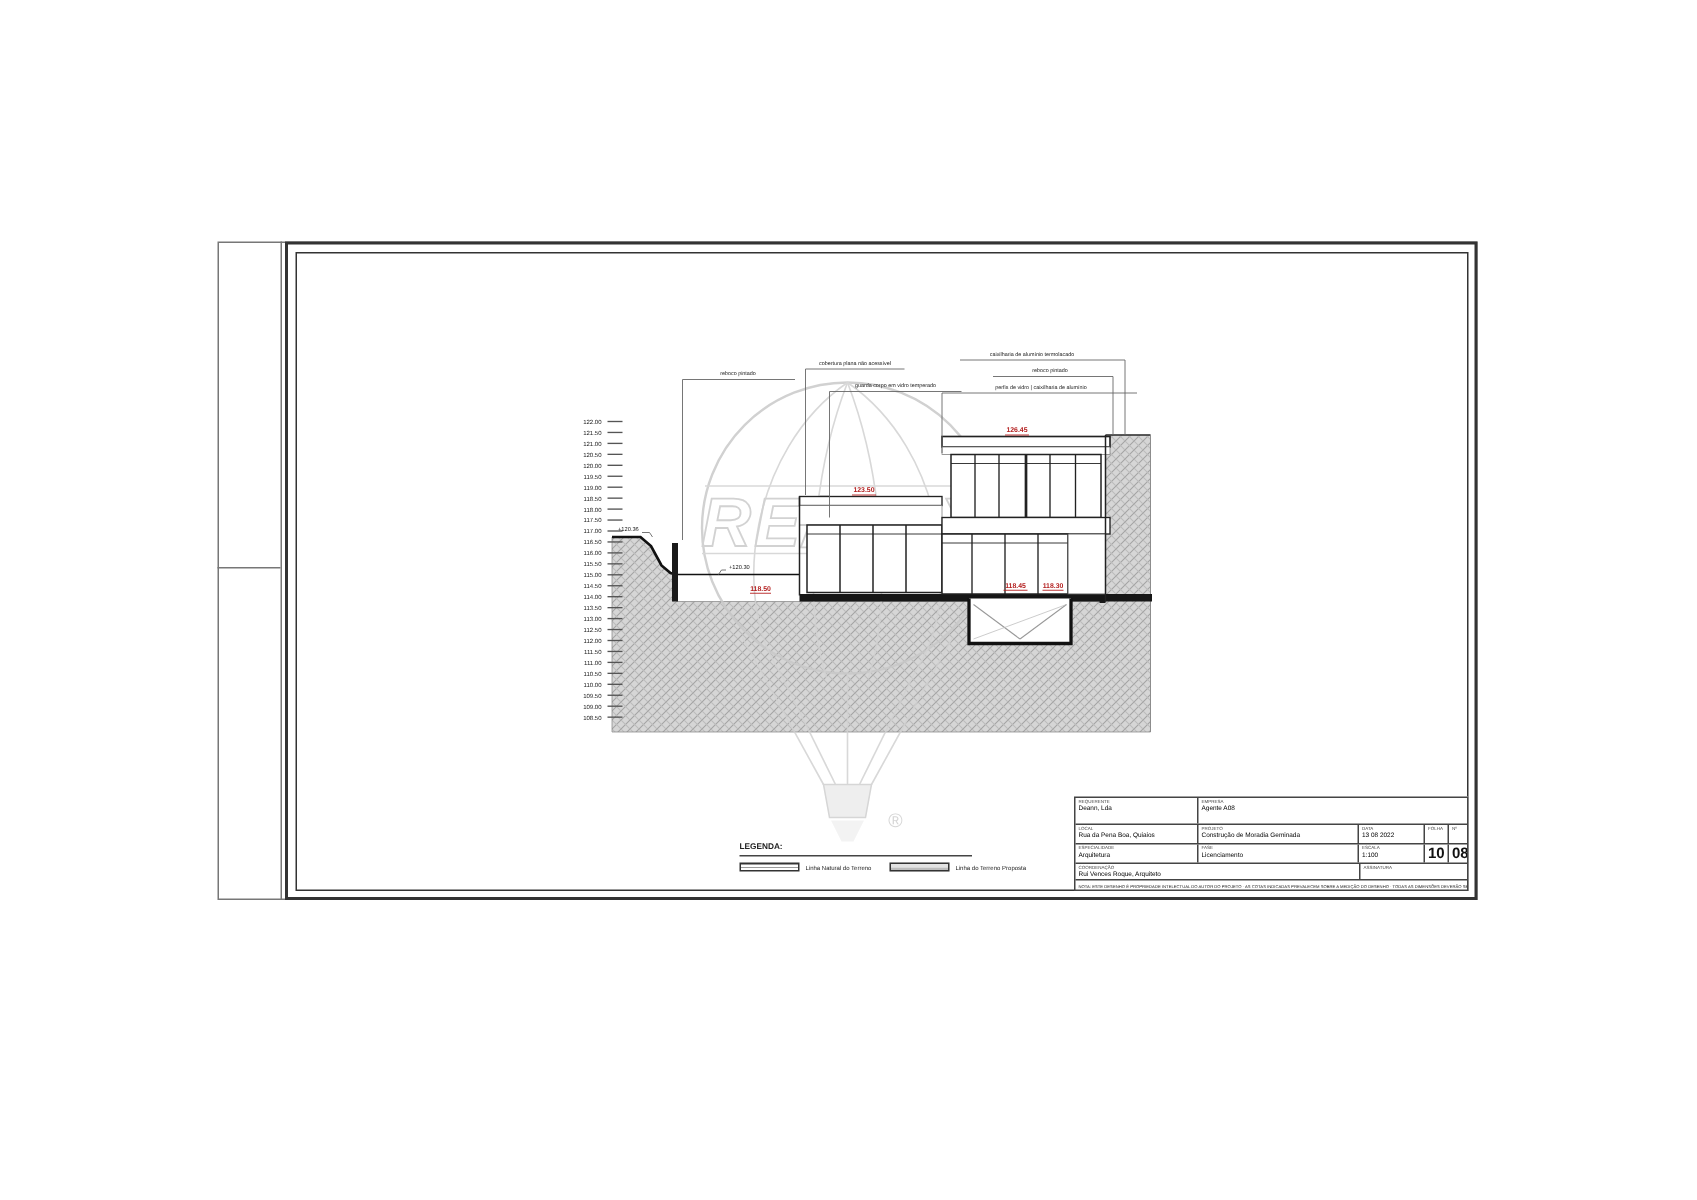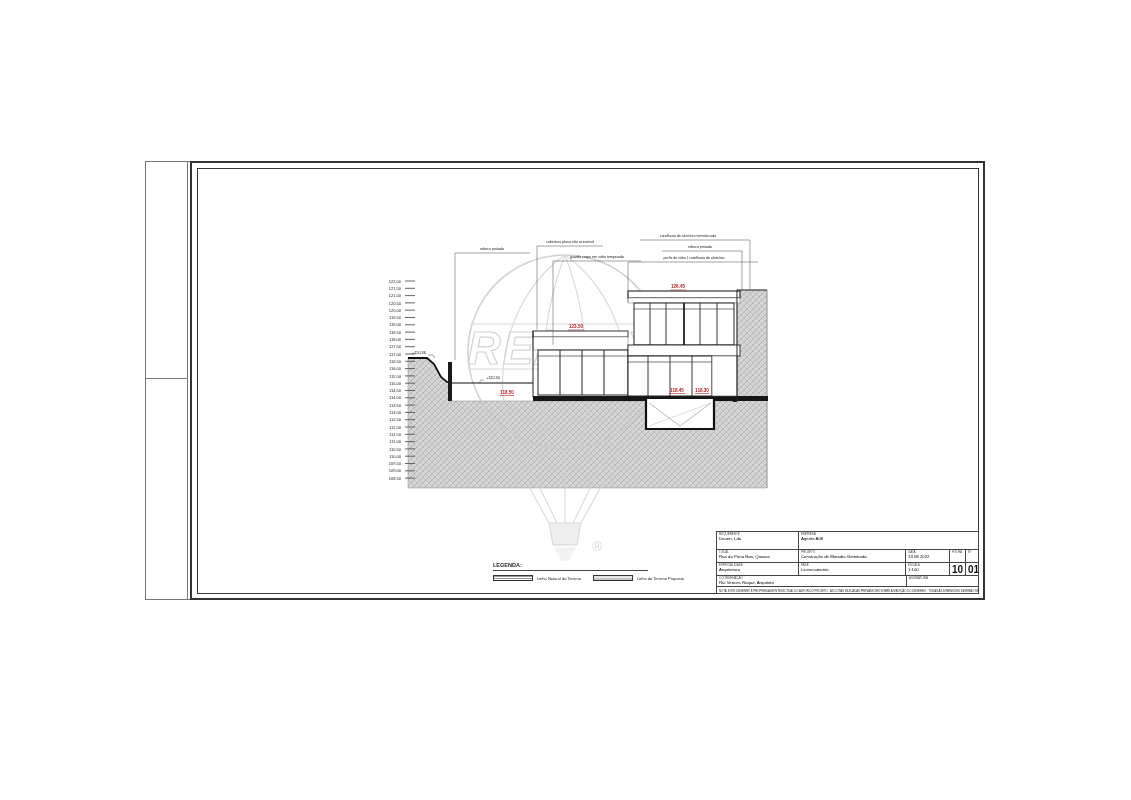--- a/index.html
+++ b/index.html
@@ -295,21 +295,21 @@
       </div>
       <div class="tb-cell" style="width:107px;">
         <span class="tb-label">FASE</span>
         <span class="tb-value">Licenciamento</span>
       </div>
       <div class="tb-cell" style="width:44px;">
         <span class="tb-label">ESCALA</span>
         <span class="tb-value">1:100</span>
       </div>
       <div class="tb-cell tb-big" style="width:16px;">10</div>
-      <div class="tb-cell tb-big" style="flex:1;">01</div>
+      <div class="tb-cell tb-big" style="flex:1;">08</div>
     </div>
     <div class="tb-row" style="height:11px;">
       <div class="tb-cell" style="width:190px;">
         <span class="tb-label">COORDENAÇÃO</span>
         <span class="tb-value">Rui Vences Roque, Arquiteto</span>
       </div>
       <div class="tb-cell" style="flex:1;">
         <span class="tb-label">ASSINATURA</span>
       </div>
     </div>

